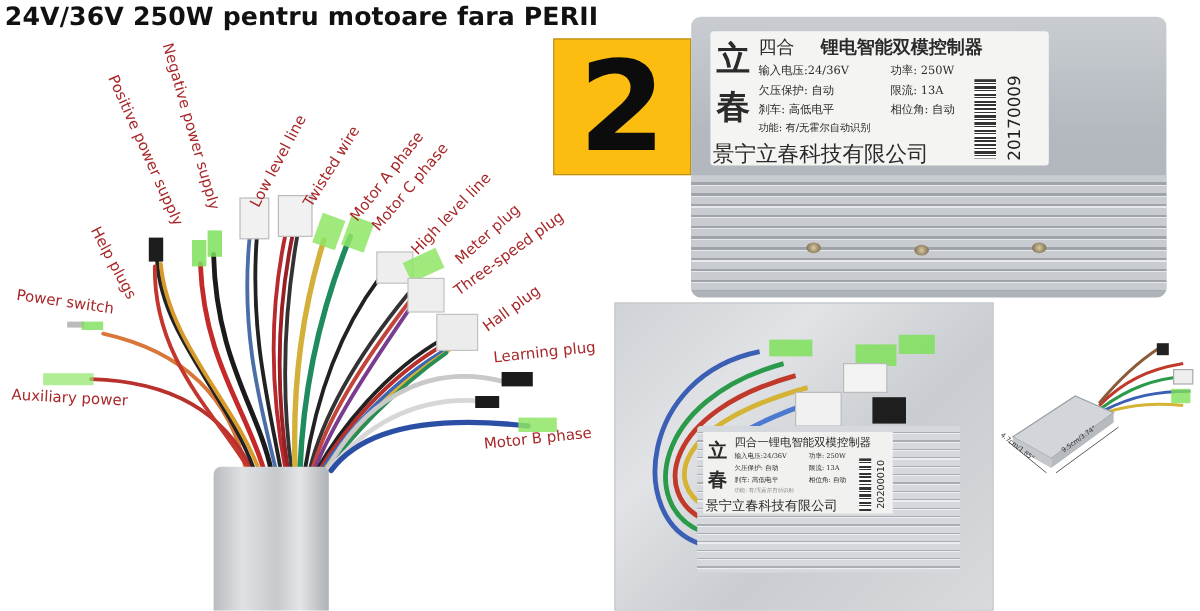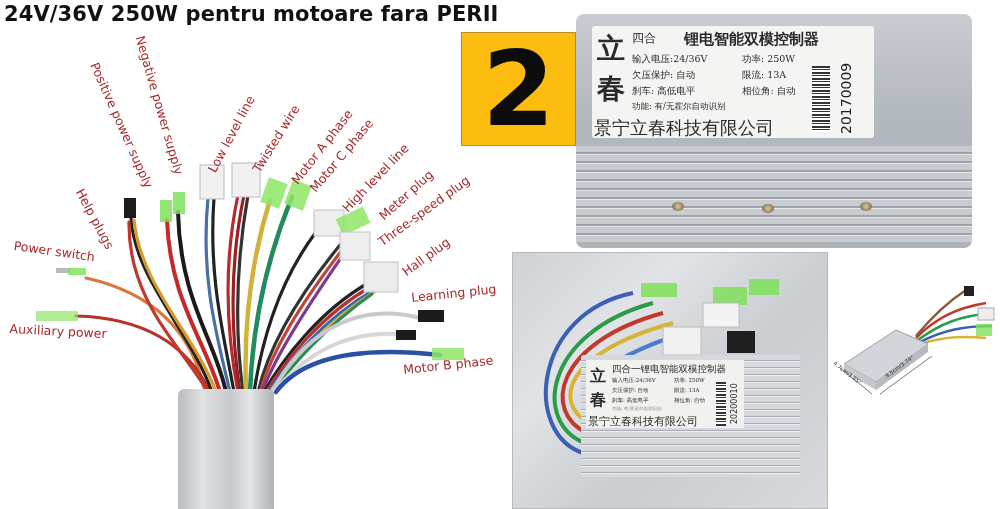--- a/index.html
+++ b/index.html
@@ -121,21 +121,21 @@
 
 <div class="abs ctrl1">
   <div class="ctrl1-body">
     <div class="fins" style="top:132px; height:96px;"></div>
     <div class="screw" style="left:96px; top:188px;"></div>
     <div class="screw" style="left:186px; top:190px;"></div>
     <div class="screw" style="left:284px; top:188px;"></div>
     <div class="label1">
       <div class="cjk" style="left:5px; top:4px; font-size:28px; font-weight:bold;">立</div>
       <div class="cjk" style="left:5px; top:44px; font-size:28px; font-weight:bold;">春</div>
-      <div class="cjk" style="left:40px; top:4px; font-size:12px;">四合</div>
+      <div class="cjk" style="left:40px; top:4px; font-size:15px;">四合</div>
       <div class="cjk" style="left:92px; top:4px; font-size:15px;font-weight:bold;">锂电智能双模控制器</div>
       <div class="cjk" style="left:40px; top:27px; font-size:9.5px;">输入电压:24/36V</div>
       <div class="cjk" style="left:150px; top:27px; font-size:9.5px;">功率: 250W</div>
       <div class="cjk" style="left:40px; top:43px; font-size:9.5px;">欠压保护: 自动</div>
       <div class="cjk" style="left:150px; top:43px; font-size:9.5px;">限流: 13A</div>
       <div class="cjk" style="left:40px; top:59px; font-size:9.5px;">刹车: 高低电平</div>
       <div class="cjk" style="left:150px; top:59px; font-size:9.5px;">相位角: 自动</div>
       <div class="cjk" style="left:40px; top:75px; font-size:8.5px;">功能: 有/无霍尔自动识别</div>
       <div class="cjk" style="left:2px; top:90px; font-size:18px;">景宁立春科技有限公司</div>
       <div class="barcode" style="left:220px; top:40px; width:18px; height:66px;"></div>

